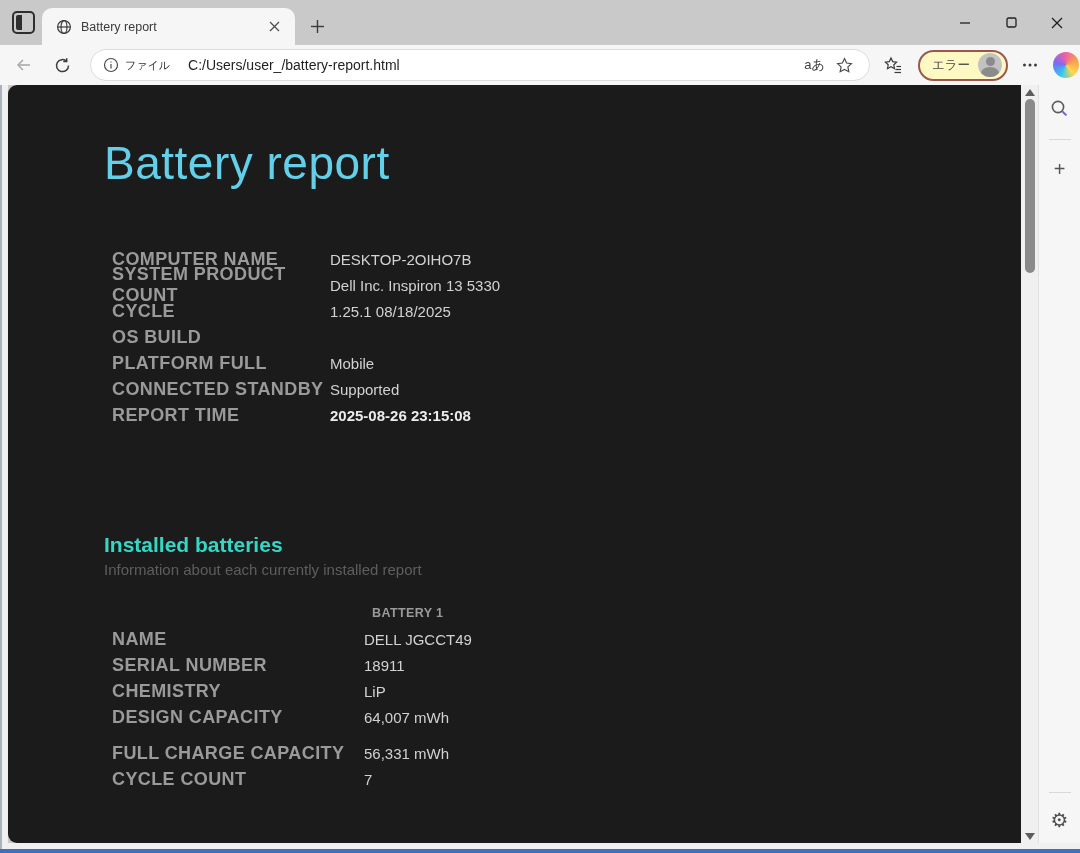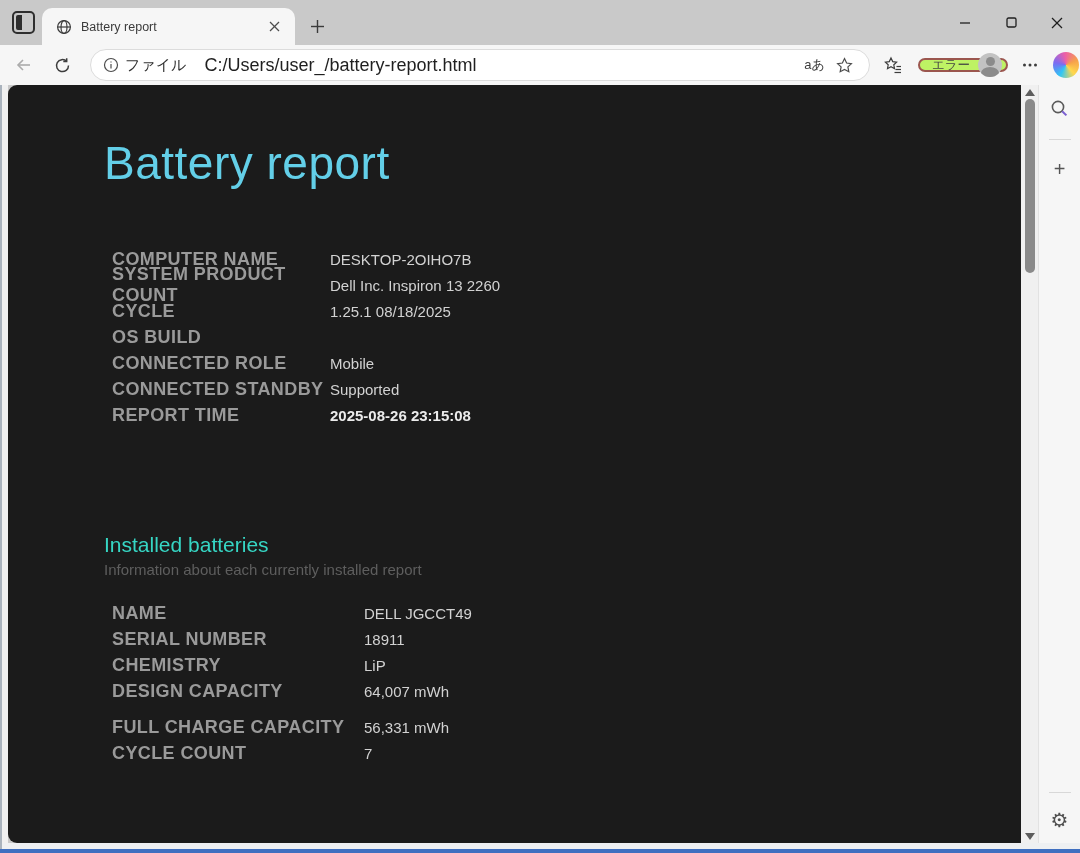--- a/index.html
+++ b/index.html
@@ -32,28 +32,28 @@
   
   .toolbar { position:absolute; top:45px; left:0; right:0; height:40px;
     background:#f6f6f6; display:flex; align-items:center; }
   .nav-btn { width:32px; height:32px; display:flex; align-items:center;
     justify-content:center; border-radius:6px; cursor:pointer; flex:0 0 auto; }
   .nav-btn.back { margin-left:8px; }
   .nav-btn.reload { margin-left:6px; }
   .address-bar { margin-left:12px; width:794px; height:32px; background:#ffffff;
     border:1px solid #dcdcdc; border-radius:16px; display:flex; align-items:center;
     padding:0 10px 0 12px; cursor:text; }
-  .scheme-label { font-size:15px; color:#303030; margin-left:6px; white-space:nowrap; }
-  .url-text { font-size:18px; color:#1f1f1f; margin-left:18px; flex:1; white-space:nowrap; }
+  .scheme-label { font-size:11px; color:#303030; margin-left:6px; white-space:nowrap; }
+  .url-text { font-size:14px; color:#1f1f1f; margin-left:18px; flex:1; white-space:nowrap; }
   .translate-btn { font-size:13px; color:#3c3c3c; padding:3px 6px; border-radius:4px;
     cursor:pointer; white-space:nowrap; }
   .iconbtn { width:28px; height:28px; display:flex; align-items:center;
     justify-content:center; border-radius:6px; cursor:pointer; flex:0 0 auto; }
-  .profile-btn { margin-left:10px; height:14px; border:2px solid #9b564e;
-    border-radius:16px; background:#bef264; display:flex; align-items:center;
+  .profile-btn { margin-left:10px; height:31px; border:2px solid #9b564e;
+    border-radius:16px; background:#fef9c3; display:flex; align-items:center;
     padding:0 4px 0 12px; cursor:pointer; flex:0 0 auto; }
   .profile-label { font-size:12.5px; color:#444; margin-right:8px; white-space:nowrap; }
   .avatar { width:24px; height:24px; border-radius:50%; background:#c2c2c2;
     position:relative; overflow:hidden; }
   .avatar::before { content:""; position:absolute; left:7.5px; top:4px; width:9px;
     height:9px; border-radius:50%; background:#8b8b8b; }
   .avatar::after { content:""; position:absolute; left:3px; top:14px; width:18px;
     height:12px; border-radius:50%; background:#8b8b8b; }
 
   
@@ -67,21 +67,21 @@
   .report-title { font-size:46px; font-weight:400; letter-spacing:0.5px;
     color:#63cfe8; line-height:54px; }
 
   .kv-table { margin:56px 0 0 8px; }
   .kv-row { display:flex; align-items:center; height:26px; }
   .kv-label { width:218px; font-size:18px; font-weight:bold; letter-spacing:0.4px;
     color:#9a9a9a; flex:0 0 auto; }
   .kv-value { font-size:15px; color:#d2d2d2; white-space:nowrap; }
   .kv-value.bold { font-weight:bold; color:#ececec; }
 
-  .section-title { margin-top:104px; font-size:21px; font-weight:400;
+  .section-title { margin-top:104px; font-size:21px; font-weight:700;
     color:#36d6c4; line-height:26px; }
   .section-subtitle { margin-top:2px; font-size:15px; color:#5e5e5e; line-height:20px; }
 
   .battery-table { margin:20px 0 0 8px; }
   .battery-table .kv-label { width:252px; }
   .battery-col-header { margin-left:260px; height:26px; display:flex; align-items:center;
     font-size:12.5px; font-weight:bold; letter-spacing:0.4px; color:#9a9a9a; }
   .kv-row.gap-above { margin-top:10px; }
 
   
@@ -230,47 +230,48 @@
     <div class="content">
       <div class="report-title">Battery report</div>
 
       <div class="kv-table">
         <div class="kv-row">
           <div class="kv-label">COMPUTER NAME</div>
           <div class="kv-value">DESKTOP-2OIHO7B</div>
         </div>
         <div class="kv-row">
           <div class="kv-label">SYSTEM PRODUCT COUNT</div>
-          <div class="kv-value">Dell Inc. Inspiron 13 2260</div>
+          <div class="kv-value">Dell Inc. Inspiron 13 5330</div>
         </div>
         <div class="kv-row">
           <div class="kv-label">CYCLE</div>
           <div class="kv-value">1.25.1 08/18/2025</div>
         </div>
         <div class="kv-row">
           <div class="kv-label">OS BUILD</div>
         </div>
         <div class="kv-row">
-          <div class="kv-label">CONNECTED ROLE</div>
+          <div class="kv-label">PLATFORM FULL</div>
           <div class="kv-value">Mobile</div>
         </div>
         <div class="kv-row">
           <div class="kv-label">CONNECTED STANDBY</div>
           <div class="kv-value">Supported</div>
         </div>
         <div class="kv-row">
           <div class="kv-label">REPORT TIME</div>
           <div class="kv-value bold">2025-08-26  23:15:08</div>
         </div>
       </div>
 
       <div class="section-title">Installed batteries</div>
       <div class="section-subtitle">Information about each currently installed report</div>
 
       <div class="battery-table">
+        <div class="battery-col-header">BATTERY 1</div>
         <div class="kv-row">
           <div class="kv-label">NAME</div>
           <div class="kv-value">DELL JGCCT49</div>
         </div>
         <div class="kv-row">
           <div class="kv-label">SERIAL NUMBER</div>
           <div class="kv-value">18911</div>
         </div>
         <div class="kv-row">
           <div class="kv-label">CHEMISTRY</div>

